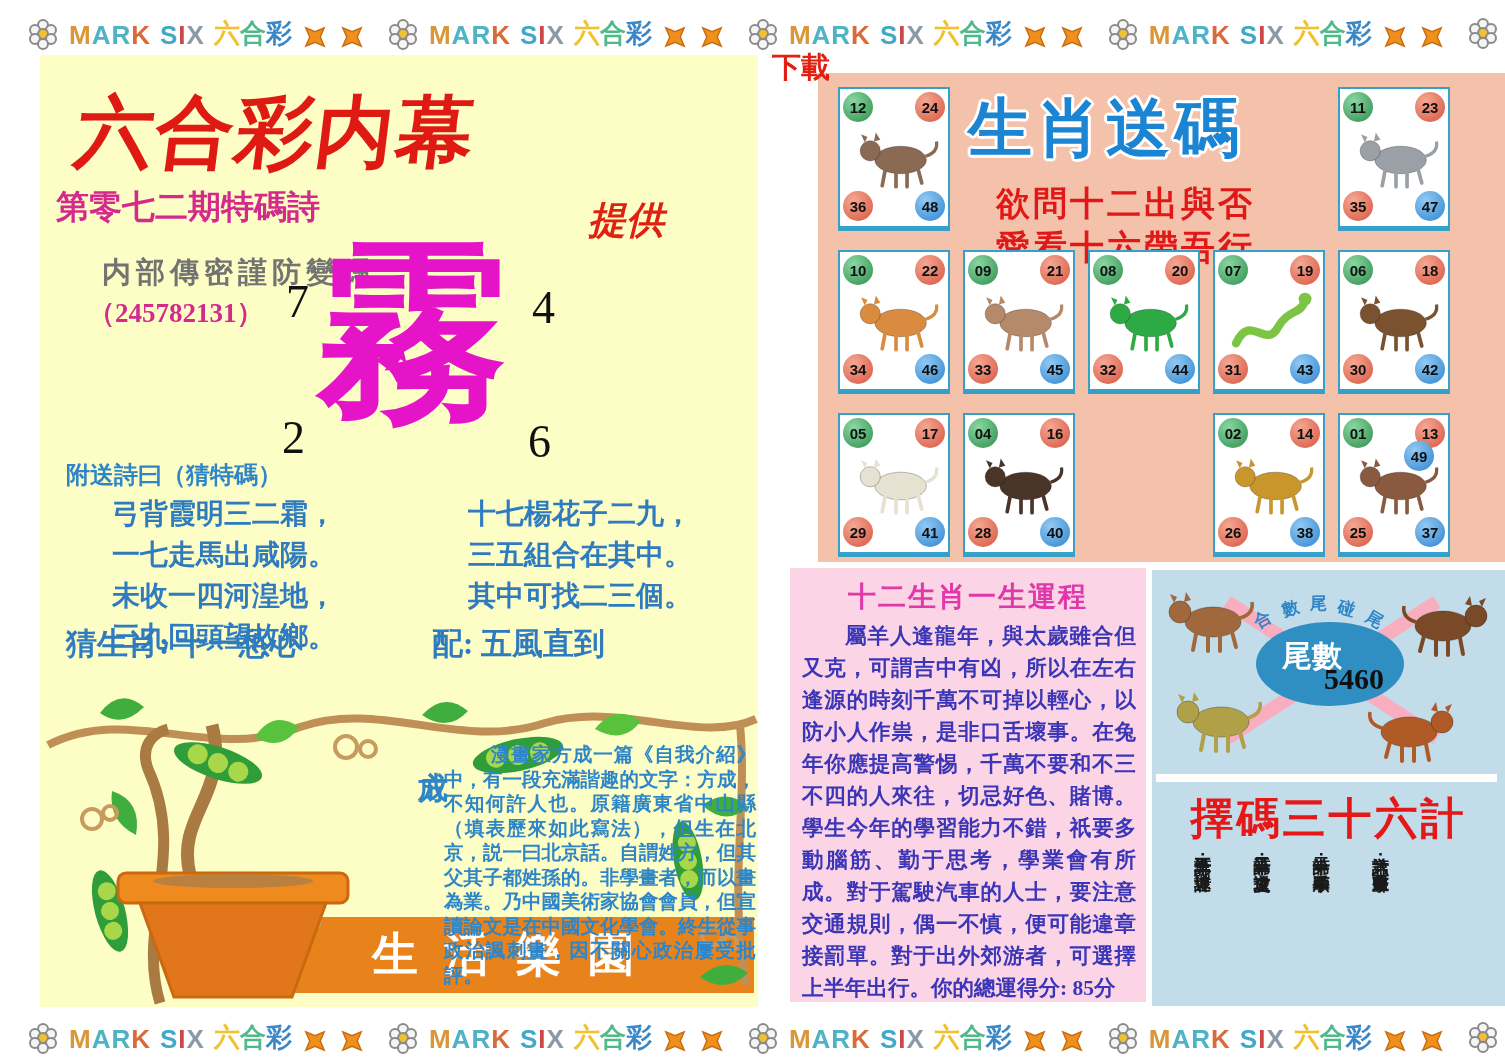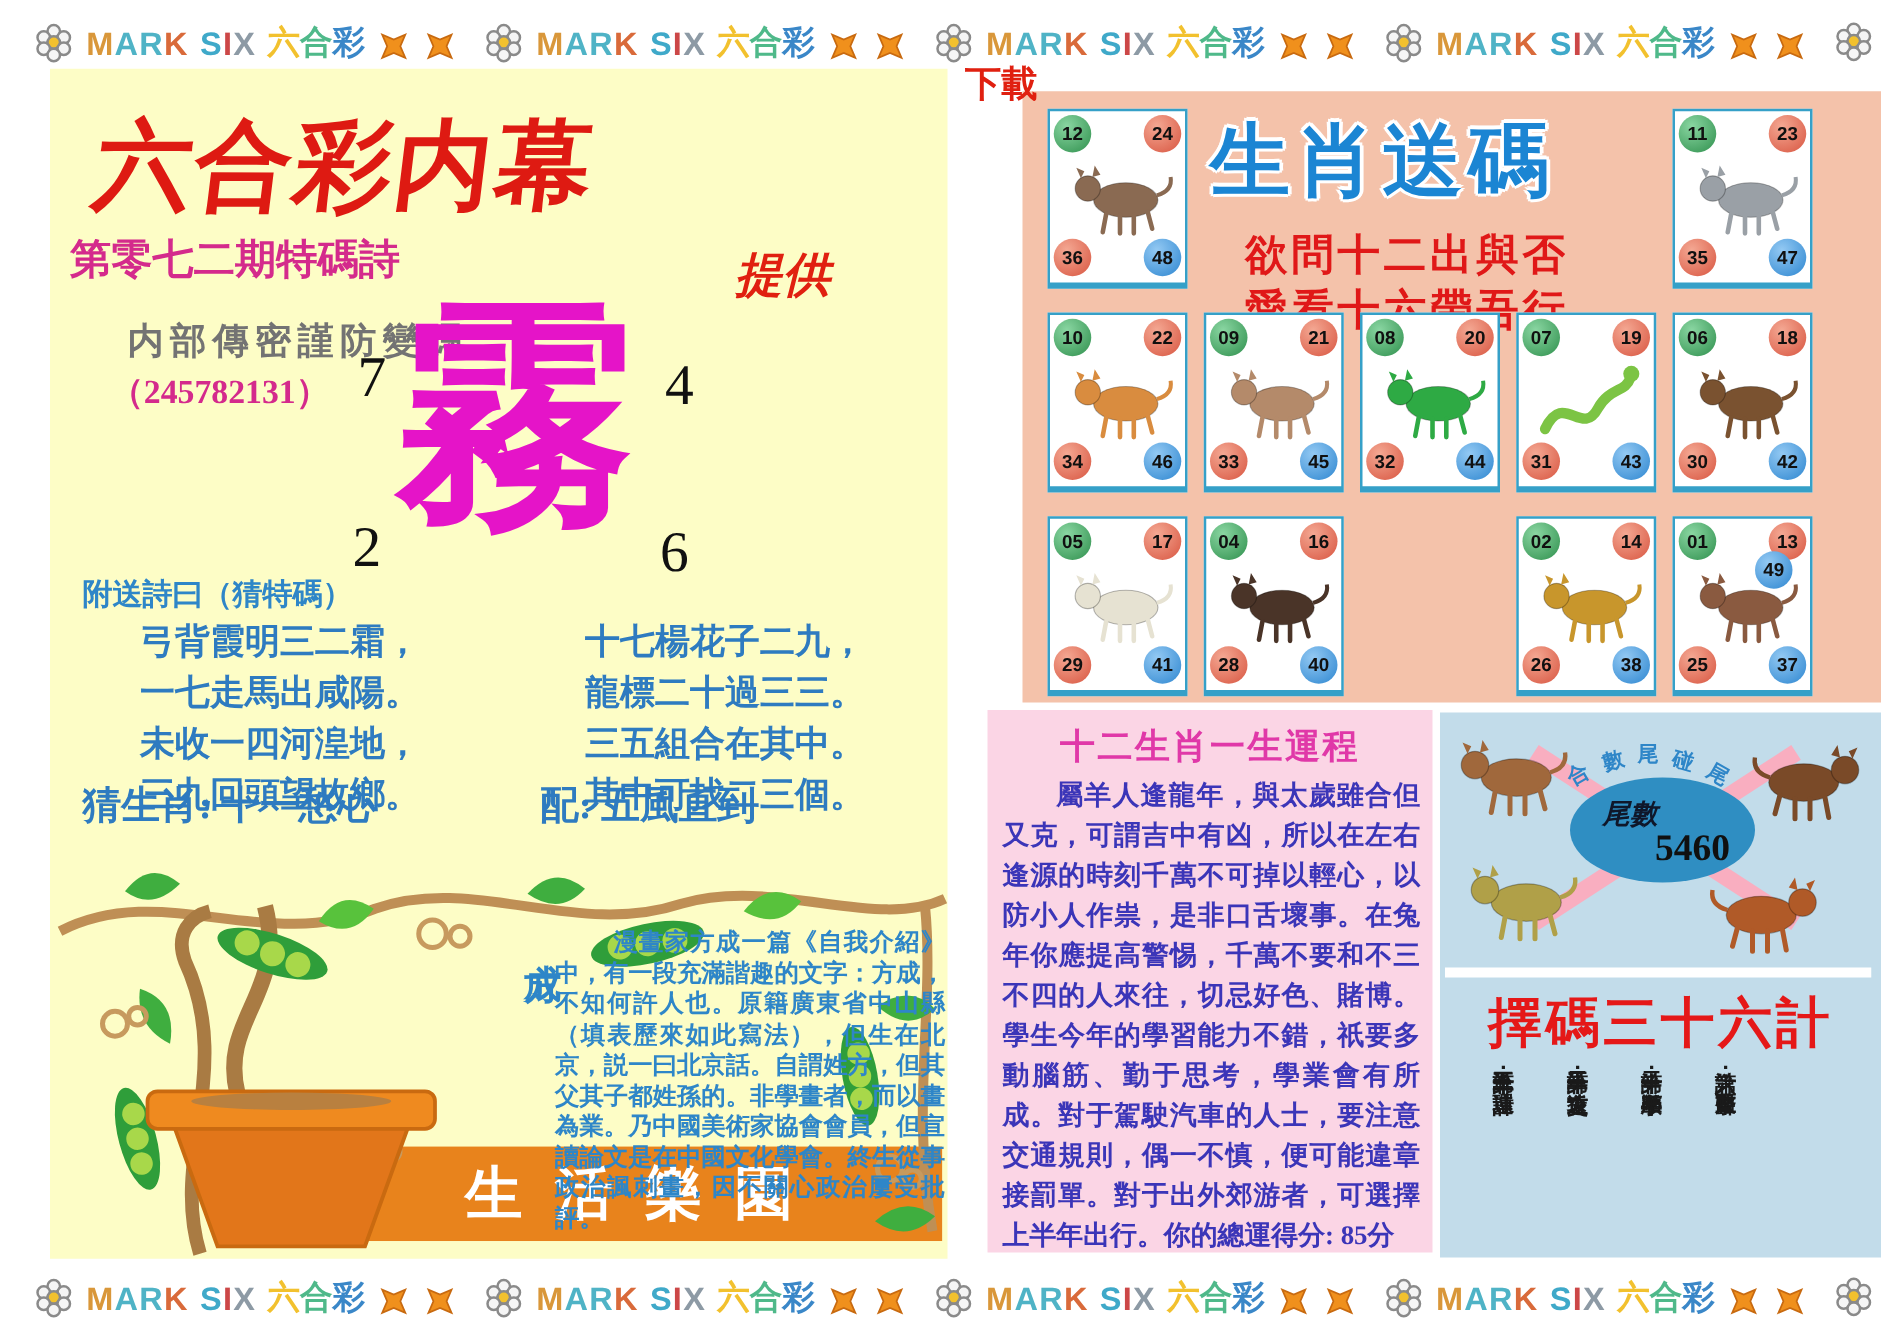--- a/index.html
+++ b/index.html
@@ -80,21 +80,21 @@
            font-weight:800;color:#e038a8;letter-spacing:2px;font-family:"Liberation Serif",serif;}
   .f-body{position:absolute;left:12px;top:52px;width:334px;font-size:21.5px;line-height:32px;
           font-weight:700;color:#3b35b8;text-align:justify;text-indent:2em;
           font-family:"Liberation Serif",serif;}
   
   .panel-tail{left:1152px;top:570px;width:353px;height:436px;background:#c2dcea;}
   .xray{position:absolute;left:55px;top:93px;width:250px;height:14px;background:#f9aec0;}
   .x1{transform:rotate(33deg);} .x2{transform:rotate(-33deg);}
   .t-ellipse{position:absolute;left:104px;top:52px;width:148px;height:84px;background:#2f8ec2;
              border-radius:50%;}
-  .t-wei{position:absolute;left:26px;top:14px;font-size:22px;font-weight:800;color:#0f172a;font-style:italic;}
+  .t-wei{position:absolute;left:26px;top:14px;font-size:30px;font-weight:800;color:#ffffff;}
   .t-val{position:absolute;right:20px;bottom:10px;font-size:30px;font-weight:700;color:#101010;
          font-family:"Liberation Serif",serif;}
   .arc{position:absolute;left:102px;top:22px;width:140px;height:40px;}
   .arc span{position:absolute;font-size:17px;font-weight:700;color:#2e86c8;
             font-family:"Liberation Serif",serif;}
   .anim{position:absolute;width:100px;height:80px;}
   .a-pig{left:6px;top:12px;} .a-monkey{left:246px;top:16px;transform:scaleX(-1);}
   .a-wolf{left:14px;top:112px;} .a-cow{left:212px;top:122px;transform:scaleX(-1);}
   .t-strip{position:absolute;left:4px;top:204px;width:341px;height:8px;background:#fff;}
   .t-title{position:absolute;left:0;top:220px;width:100%;text-align:center;font-size:43px;
@@ -244,21 +244,20 @@
     <div class="abs lp-big">霧</div>
     <div class="abs lp-poemhdr">附送詩曰（猜特碼）</div>
     <div class="abs poem lp-poem-l">
       <div>弓背霞明三二霜，</div>
       <div>一七走馬出咸陽。</div>
       <div>未收一四河湟地，</div>
       <div>三九回頭望故鄉。</div>
     </div>
     <div class="abs poem lp-poem-r">
       <div>十七楊花子二九，</div>
-      <div>龍標二十過三三。</div>
       <div>三五組合在其中。</div>
       <div>其中可找二三個。</div>
     </div>
     <div class="abs lp-guess">猜生肖: 十一愁心</div>
     <div class="abs lp-pair">配: 五風直到</div>
 
     <svg class="abs plant" viewBox="0 0 718 322">
       <path d="M8,60 C90,18 170,78 260,42 C340,14 420,66 505,38 C580,16 660,60 716,34" stroke="#bf8f55" stroke-width="8" fill="none"></path>
       <path d="M700,40 C708,120 688,200 706,300" stroke="#bf8f55" stroke-width="8" fill="none"></path>
       <path d="M120,318 C96,240 148,170 108,84 C100,62 112,48 128,44" stroke="#a97b43" stroke-width="11" fill="none"></path>

